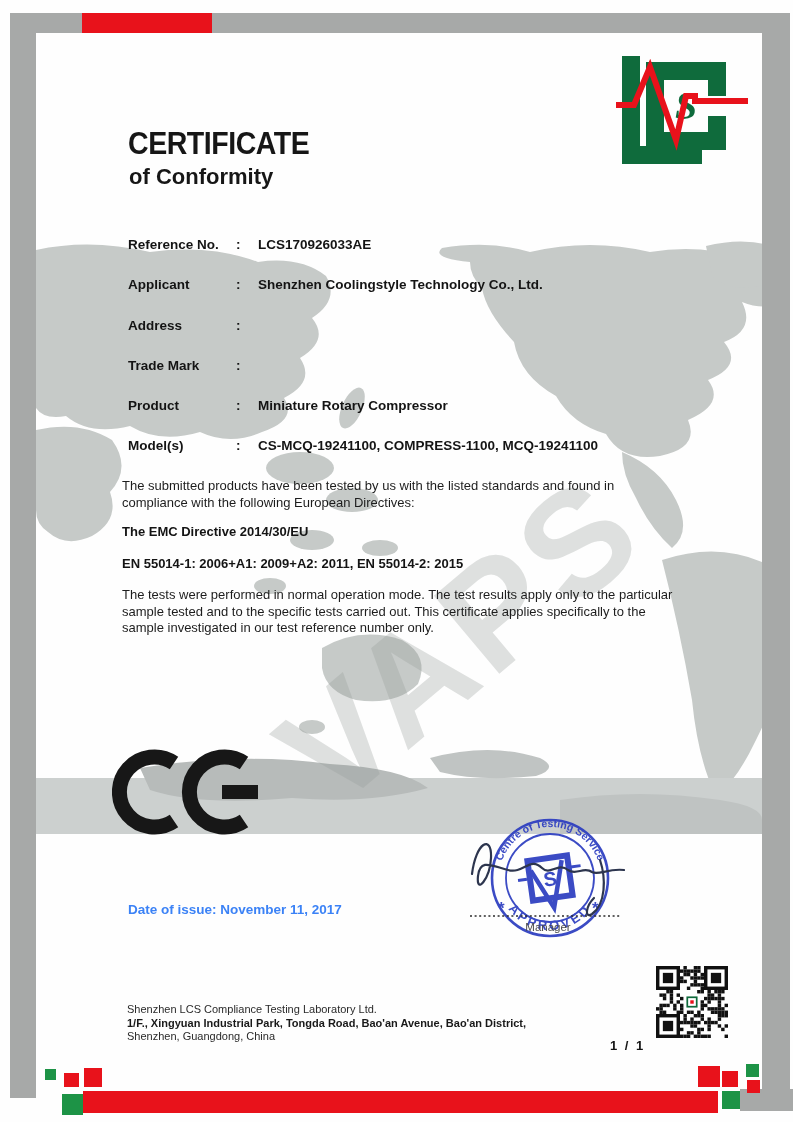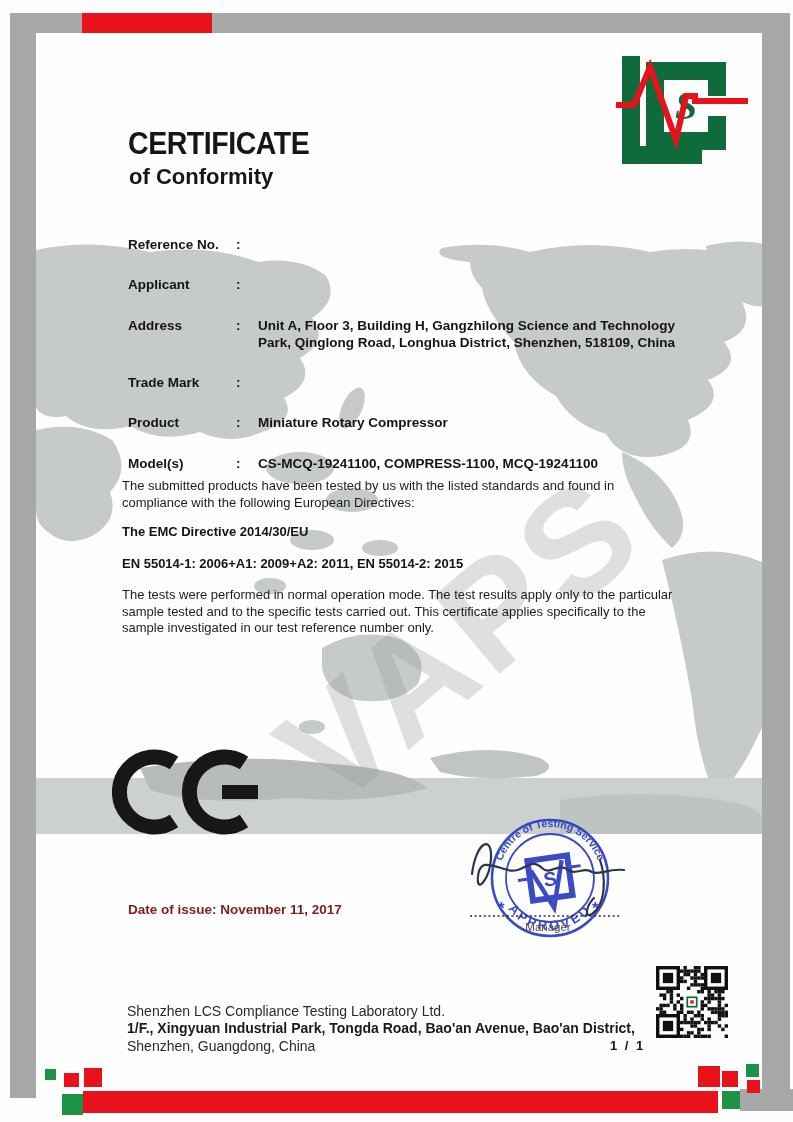--- a/index.html
+++ b/index.html
@@ -41,24 +41,24 @@
   .frow{display:flex;align-items:flex-start;margin-bottom:23px;font-size:13.5px;font-weight:bold;color:#141414;line-height:1.28;}
   .flabel{width:108px;flex:none;}
   .fcolon{width:22px;flex:none;}
   .fvalue{width:440px;}
   
   .bodytext{position:absolute;left:122px;top:478px;width:556px;z-index:2;font-size:13px;line-height:1.27;color:#1d1d1d;}
   .bodytext p{margin:0 0 13px 0;}
   .bodytext p.bold{font-weight:bold;color:#141414;margin-bottom:15px;}
   
   .ce{position:absolute;left:112px;top:742px;z-index:2;}
-  .date{position:absolute;left:128px;top:902px;z-index:2;font-size:13.5px;font-weight:bold;color:#7f1d1d;}
+  .date{position:absolute;left:128px;top:902px;z-index:2;font-size:13.5px;font-weight:bold;color:#3b82f6;}
   .stamp{position:absolute;left:458px;top:812px;z-index:4;opacity:0.92;}
   
-  .footer{position:absolute;left:127px;top:1003px;z-index:2;font-size:14px;line-height:1.24;color:#2a2a2a;}
+  .footer{position:absolute;left:127px;top:1003px;z-index:2;font-size:11px;line-height:1.24;color:#2a2a2a;}
   .footer .b{font-weight:bold;color:#191919;}
   .footer .cols{display:flex;}
   .footer .cols span:first-child{width:160px;flex:none;}
   .qr{position:absolute;left:656px;top:966px;width:72px;height:72px;z-index:2;}
   .pageno{position:absolute;left:610px;top:1038px;z-index:2;font-size:13px;font-weight:bold;letter-spacing:2px;color:#141414;}
 </style>
 </head>
 <body>
 
 <div class="page">
@@ -121,29 +121,30 @@
     <path d="M -6,53 L 18,53 L 34,15 L 60,88 L 70,44 L 79,44 L 79,49 L 132,49" fill="none" stroke="#e8121b" stroke-width="6"></path>
   </svg>
 
   <div class="title">CERTIFICATE</div>
   <div class="subtitle">of Conformity</div>
 
   <div class="fields">
     <div class="frow">
       <div class="flabel">Reference No.</div>
       <div class="fcolon">:</div>
+      <div class="fvalue">LCS170926033AE</div>
     </div>
     <div class="frow">
       <div class="flabel">Applicant</div>
       <div class="fcolon">:</div>
+      <div class="fvalue">Shenzhen Coolingstyle Technology Co., Ltd.</div>
     </div>
     <div class="frow">
       <div class="flabel">Address</div>
       <div class="fcolon">:</div>
-      <div class="fvalue">Unit A, Floor 3, Building H, Gangzhilong Science and Technology Park, Qinglong Road, Longhua District, Shenzhen, 518109, China</div>
     </div>
     <div class="frow">
       <div class="flabel">Trade Mark</div>
       <div class="fcolon">:</div>
     </div>
     <div class="frow">
       <div class="flabel">Product</div>
       <div class="fcolon">:</div>
       <div class="fvalue">Miniature Rotary Compressor</div>
     </div>

